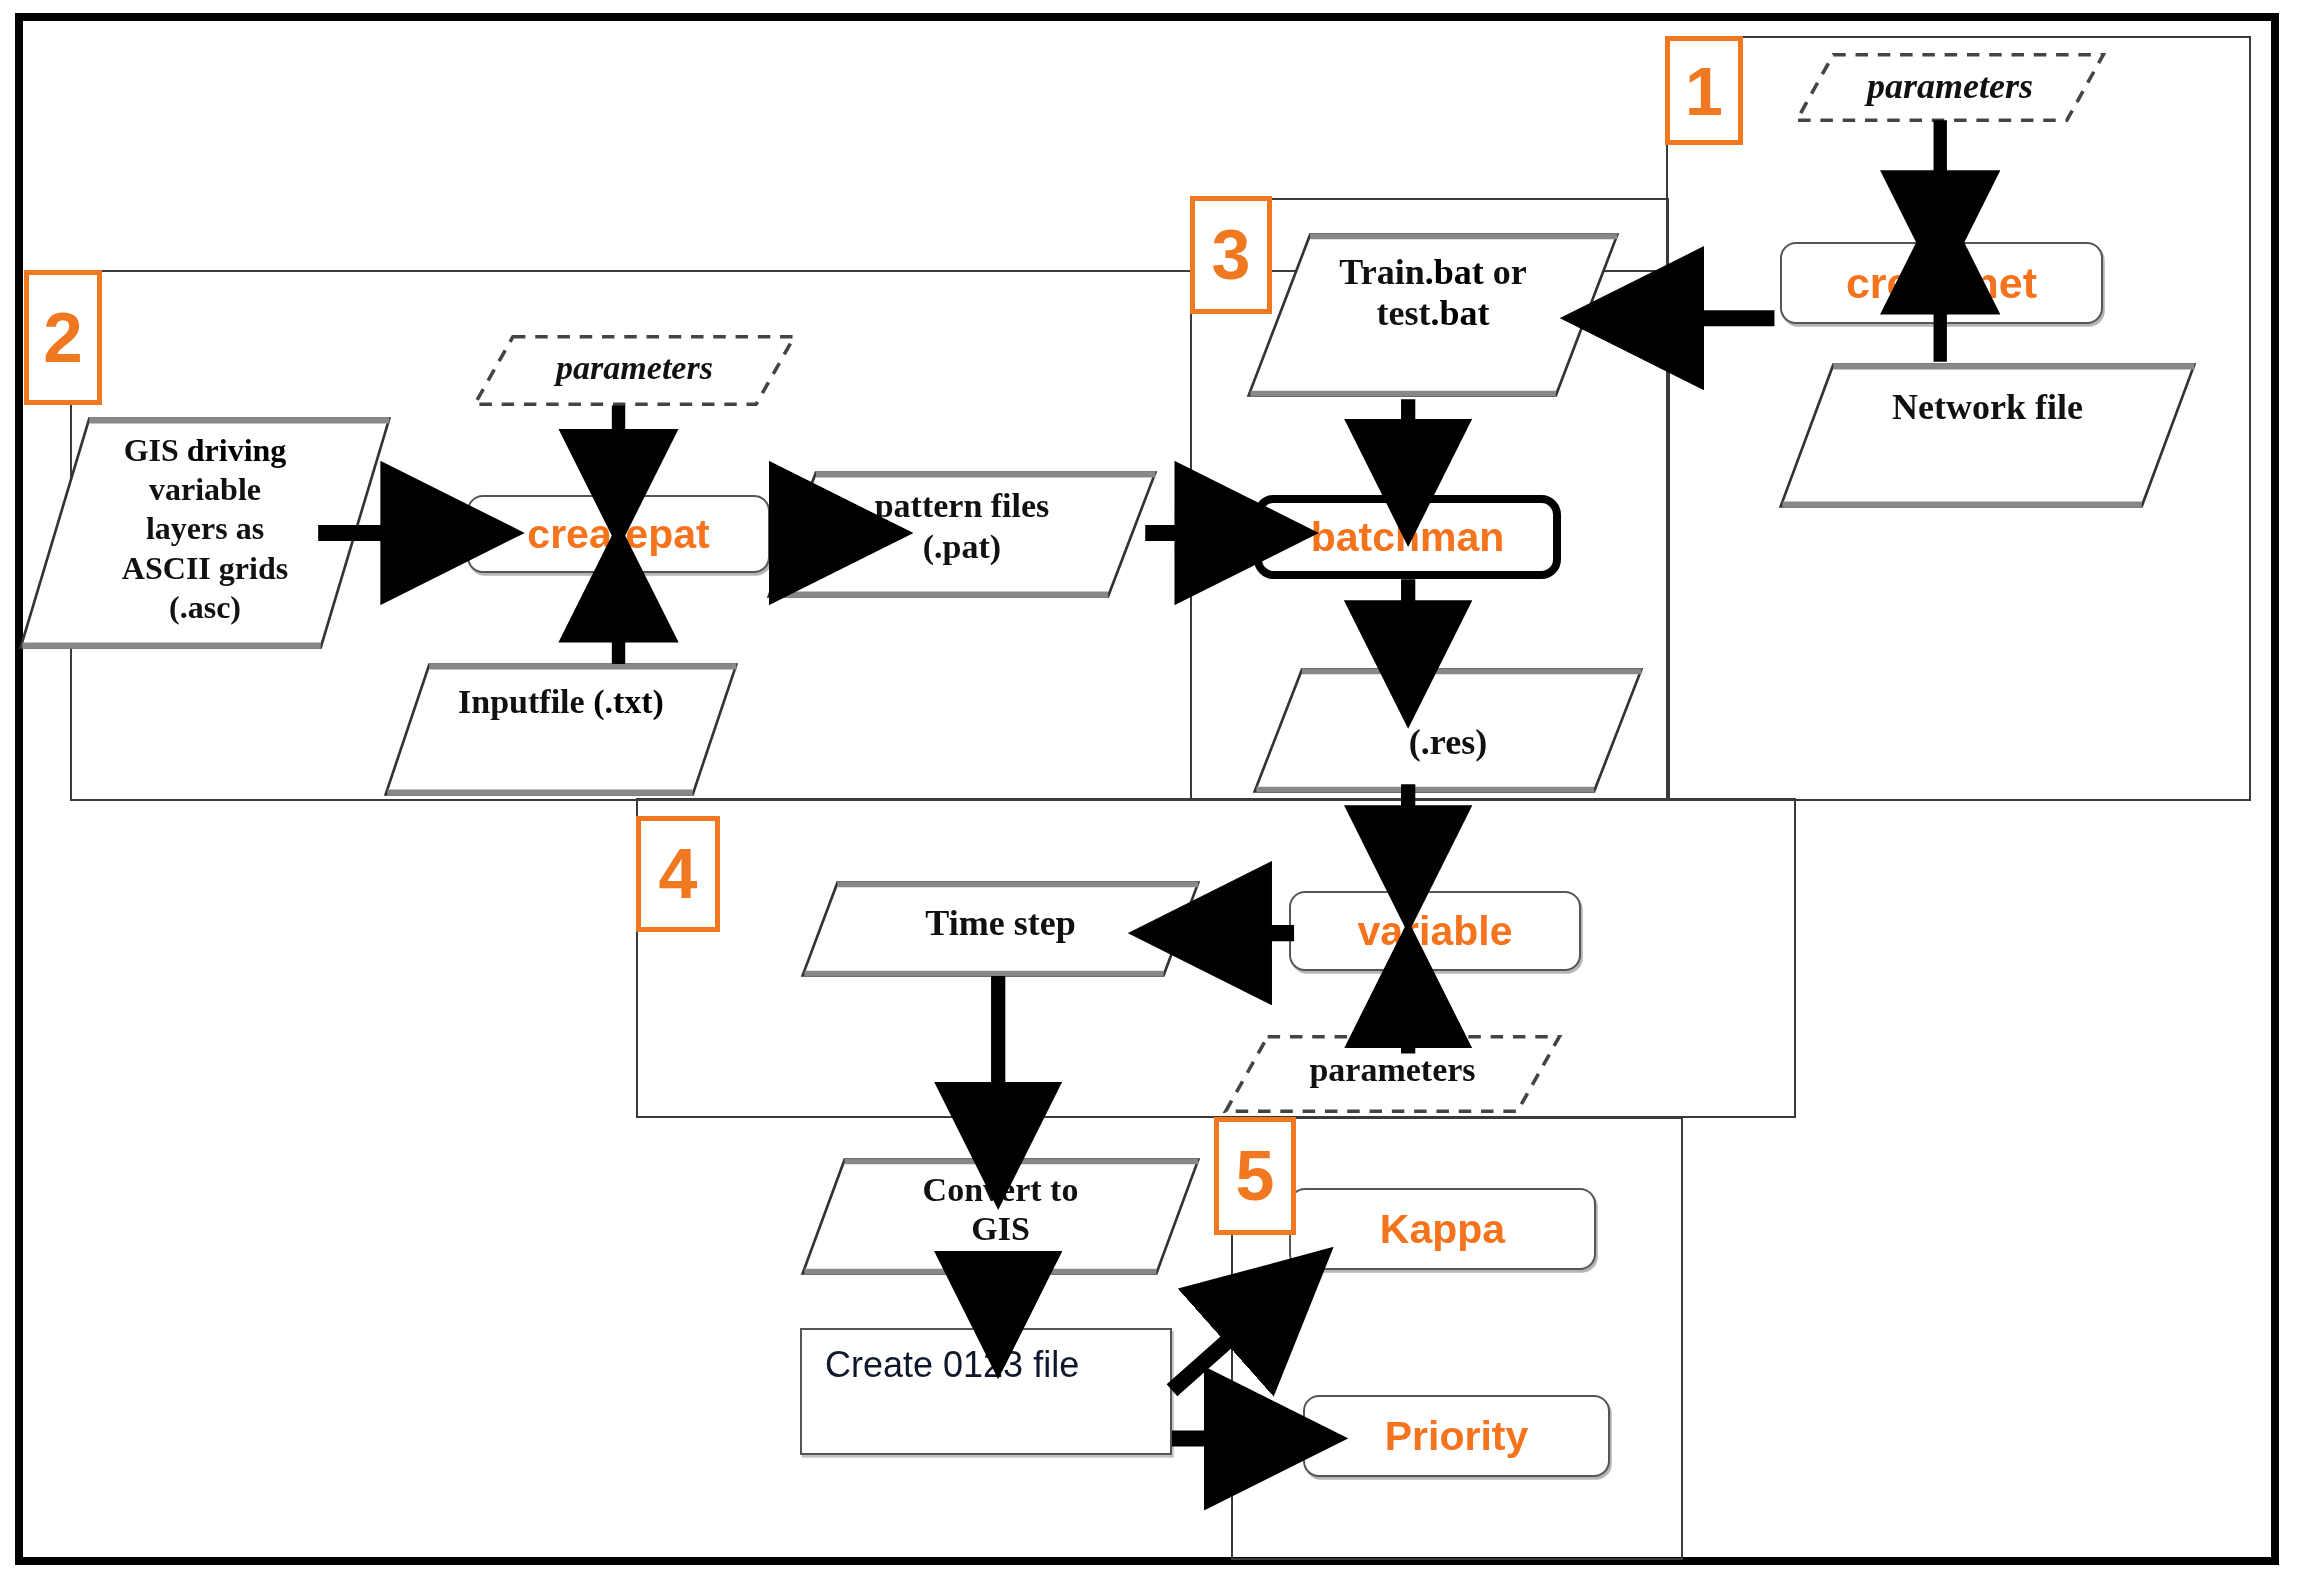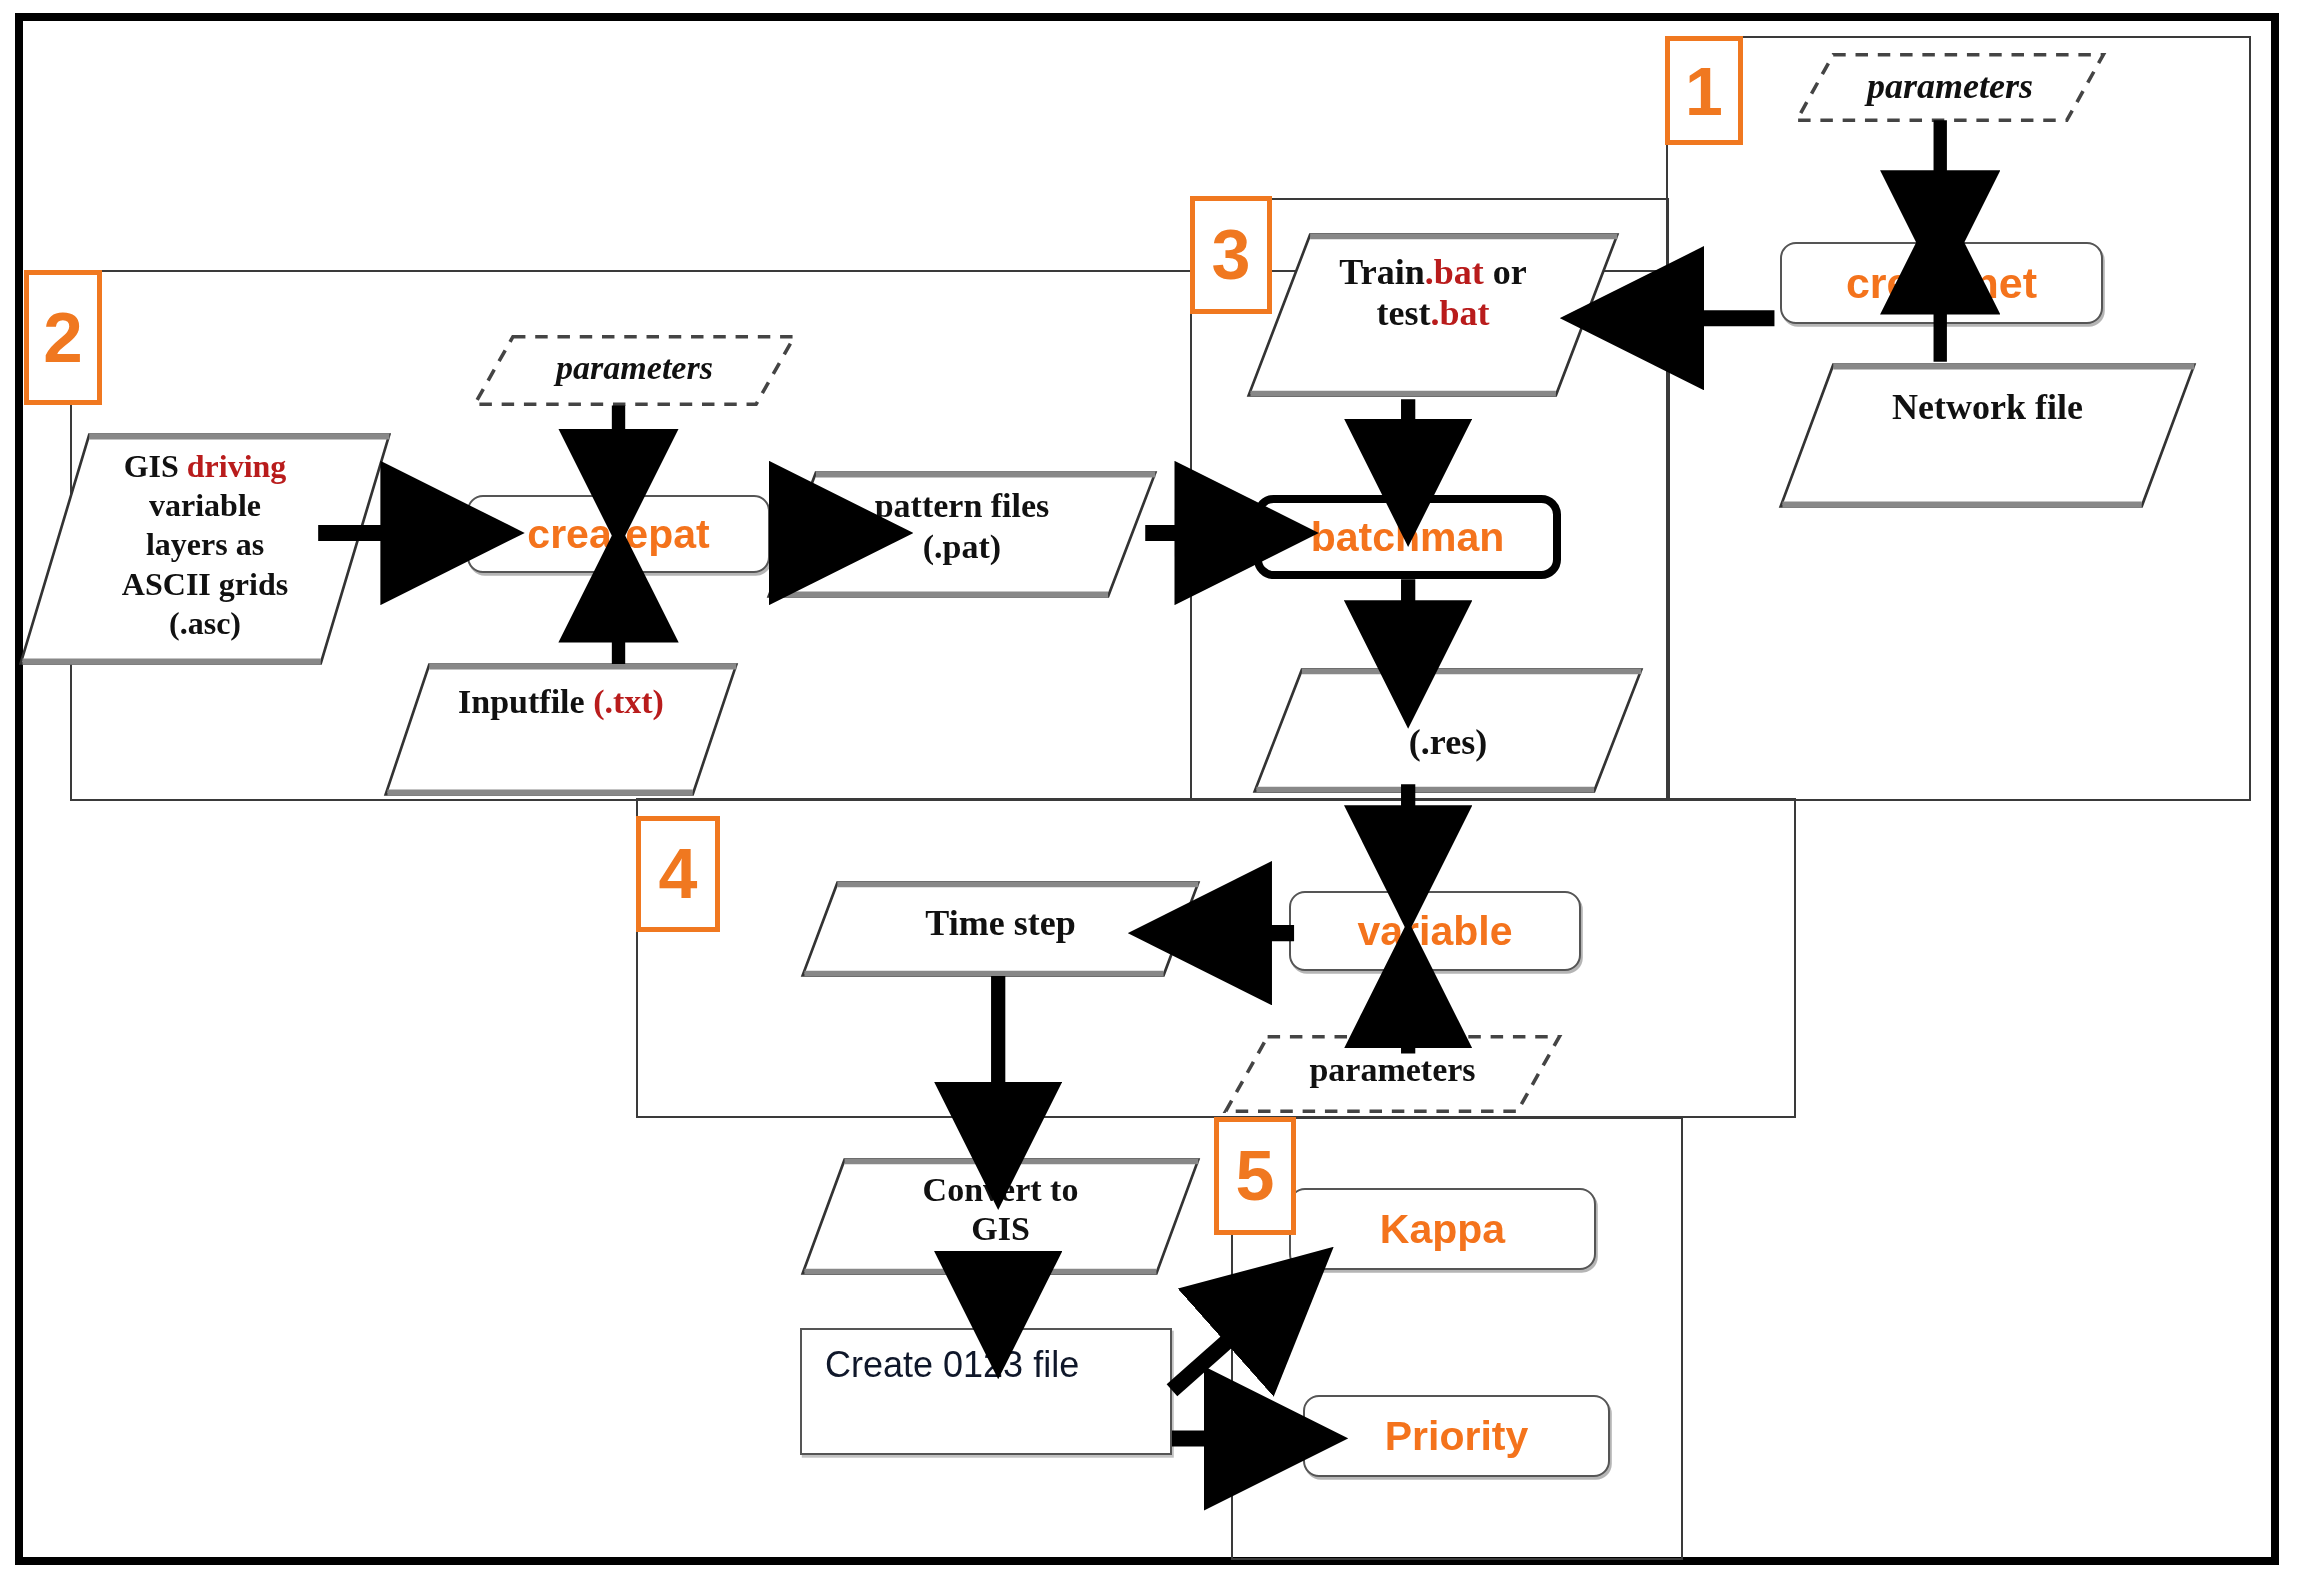--- a/index.html
+++ b/index.html
@@ -96,21 +96,21 @@
     line-height:1.15;
     pointer-events:none;
   }
 
   
   .arrowlayer{
     position:absolute;left:0;top:0;width:2319px;height:1590px;
     pointer-events:none;z-index:30;
   }
 
-  .blue{color:#b91c1c;}
+  .blue{color:#000000;}
   .orange{color:#F4731C;}
   .ital{font-style:italic;}
 </style>
 </head>
 <body>
 
 <div id="canvas">
 
   <div class="outer-frame"></div>
 
@@ -188,21 +188,21 @@
 
   <div class="badge" style="left:24px; top:270px; width:78px; height:135px; font-size:71px;">2</div>
 
   <div class="para" style="left:472px; top:334px; width:325px; height:73px;">
     <svg viewBox="0 0 365 82" preserveAspectRatio="none">
       <polygon points="46,3 362,3 319,79 3,79" fill="#fff" stroke="#444" stroke-width="4" stroke-dasharray="14,11"></polygon>
     </svg>
     <div class="label ital" style="top:14.3px;font-size:34px;">parameters</div>
   </div>
 
-  <div class="para" style="left:18px; top:432px; width:374px; height:234px;">
+  <div class="para" style="left:18px; top:416px; width:374px; height:234px;">
     <svg viewBox="0 0 420 263" preserveAspectRatio="none">
       <polygon points="80,3 417,3 340,260 3,260" fill="#fff" stroke="#333" stroke-width="3"></polygon>
       <line x1="80" y1="5" x2="417" y2="5" stroke="#888" stroke-width="7"></line>
       <line x1="5" y1="258" x2="340" y2="258" stroke="#888" stroke-width="7"></line>
     </svg>
     <div class="label" style="top:16px;font-size:32px;">
       <span>GIS </span><span class="blue">driving</span>
     </div>
     <div class="label blue" style="top:55px;font-size:32px;">variable</div>
     <div class="label" style="top:94px;font-size:32px;">layers as</div>

